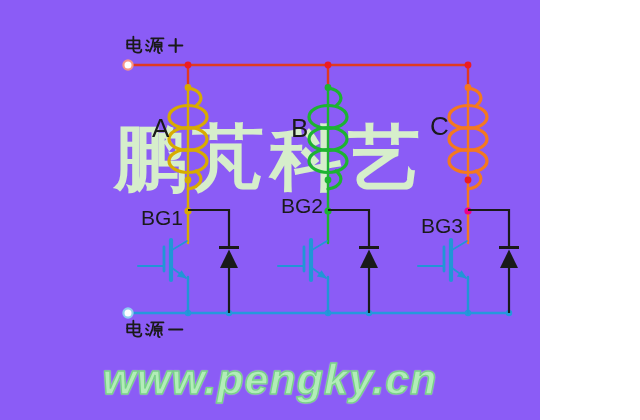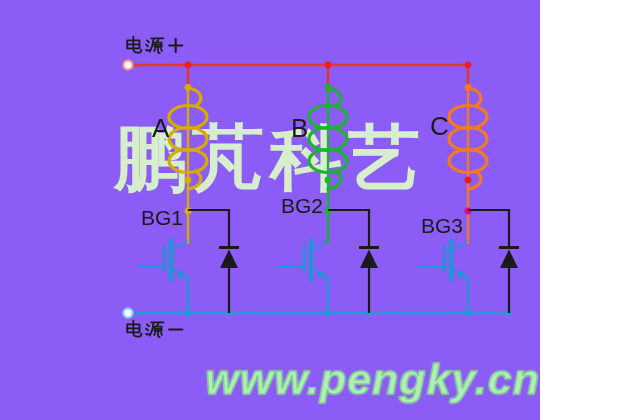--- a/index.html
+++ b/index.html
@@ -12,21 +12,21 @@
     text-align:center;font-size:72px;font-weight:bold;letter-spacing:6px;
     color:#d6eecb;z-index:1;user-select:none;line-height:1;
   }
   .circuit-svg{position:absolute;left:0;top:0;z-index:2;}
   .txt{position:absolute;z-index:3;color:#1a1a1a;line-height:1;}
   .phase-label{font-size:26px;}
   .bg-label{font-size:21px;}
   .power-label{position:absolute;z-index:3;}
   .sr-only{position:absolute;width:1px;height:1px;overflow:hidden;clip:rect(0 0 0 0);white-space:nowrap;}
   .footer-url{
-    position:absolute;left:0;top:355px;width:100%;text-align:right;z-index:3;
+    position:absolute;left:0;top:355px;width:100%;text-align:center;z-index:3;
     font-size:43px;font-weight:bold;font-style:italic;letter-spacing:1px;
     color:#b2edb8;-webkit-text-stroke:1.4px #79d189;
     text-shadow:0 0 2px #ffffff;
   }
 </style>
 </head>
 <body>
 
 <div class="stage">
 

